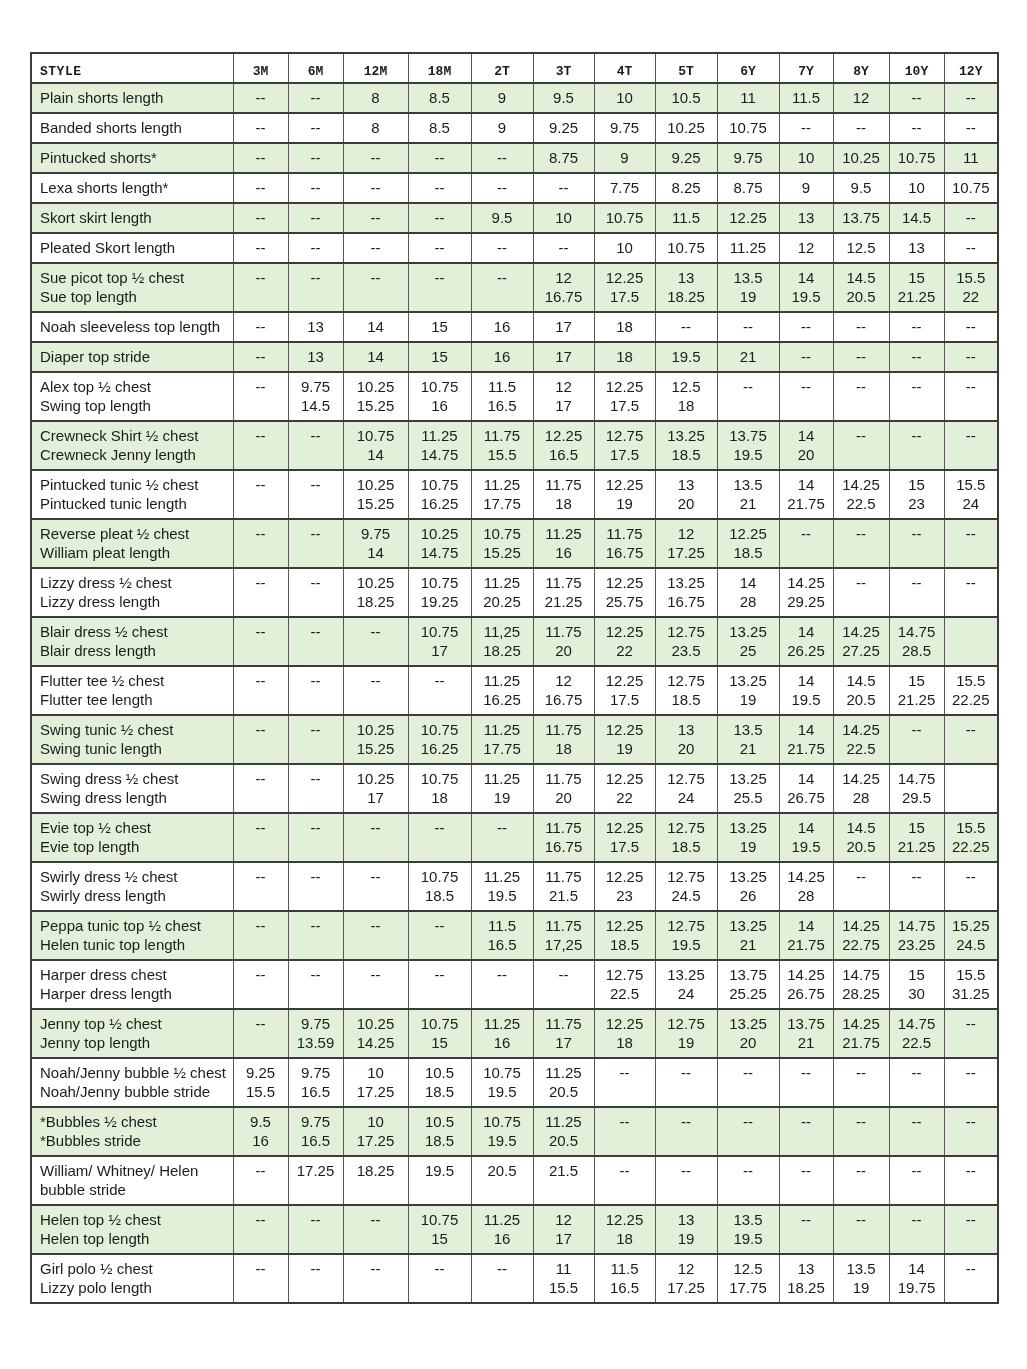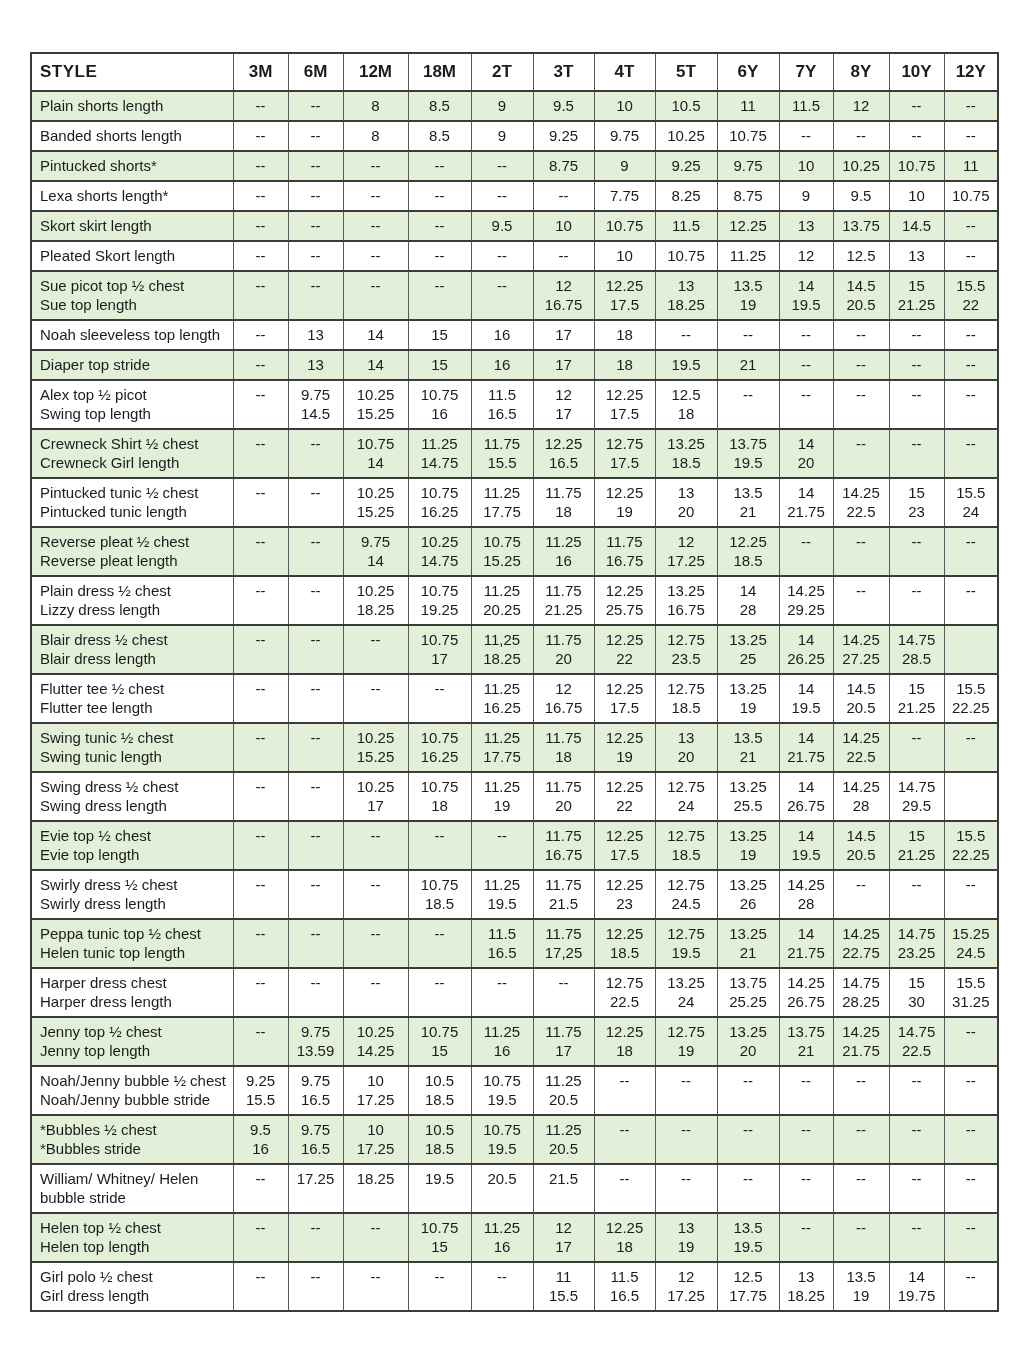--- a/index.html
+++ b/index.html
@@ -35,23 +35,24 @@
     vertical-align: top;
     font-size: 15px;
     line-height: 19px;
     padding: 4px 2px 5px 2px;
     text-align: center;
     overflow: hidden;
     white-space: nowrap;
   }
   table.size-chart th {
     font-weight: bold;
-    font-size: 17px;
-    padding: 8px 2px 9px 2px;
+    font-size: 13px;
+    padding: 8px 2px 1px 2px;
     background: #ffffff;
+    font-family: Liberation Mono, monospace;
   }
   table.size-chart th.style-col {
     text-align: left;
     padding-left: 8px;
     letter-spacing: 0.5px;
   }
   table.size-chart td.label-cell {
     text-align: left;
     padding-left: 8px;
     margin-left: 19px;
@@ -501,21 +502,21 @@
             </td>
             <td>
               <div class="cell-line">--</div>
             </td>
             <td>
               <div class="cell-line">--</div>
             </td>
           </tr>
           <tr class="white">
             <td class="label-cell">
-              <div class="cell-line">Alex top ½ picot</div>
+              <div class="cell-line">Alex top ½ chest</div>
               <div class="cell-line">Swing top length</div>
             </td>
             <td>
               <div class="cell-line">--</div>
             </td>
             <td>
               <div class="cell-line">9.75</div>
               <div class="cell-line">14.5</div>
             </td>
             <td>
@@ -554,21 +555,21 @@
             <td>
               <div class="cell-line">--</div>
             </td>
             <td>
               <div class="cell-line">--</div>
             </td>
           </tr>
           <tr class="green">
             <td class="label-cell">
               <div class="cell-line">Crewneck Shirt ½ chest</div>
-              <div class="cell-line">Crewneck Girl length</div>
+              <div class="cell-line">Crewneck Jenny length</div>
             </td>
             <td>
               <div class="cell-line">--</div>
             </td>
             <td>
               <div class="cell-line">--</div>
             </td>
             <td>
               <div class="cell-line">10.75</div>
               <div class="cell-line">14</div>
@@ -663,21 +664,21 @@
               <div class="cell-line">23</div>
             </td>
             <td>
               <div class="cell-line">15.5</div>
               <div class="cell-line">24</div>
             </td>
           </tr>
           <tr class="green">
             <td class="label-cell">
               <div class="cell-line">Reverse pleat ½ chest</div>
-              <div class="cell-line">Reverse pleat length</div>
+              <div class="cell-line">William pleat length</div>
             </td>
             <td>
               <div class="cell-line">--</div>
             </td>
             <td>
               <div class="cell-line">--</div>
             </td>
             <td>
               <div class="cell-line">9.75</div>
               <div class="cell-line">14</div>
@@ -714,21 +715,21 @@
             </td>
             <td>
               <div class="cell-line">--</div>
             </td>
             <td>
               <div class="cell-line">--</div>
             </td>
           </tr>
           <tr class="white">
             <td class="label-cell">
-              <div class="cell-line">Plain dress ½ chest</div>
+              <div class="cell-line">Lizzy dress ½ chest</div>
               <div class="cell-line">Lizzy dress length</div>
             </td>
             <td>
               <div class="cell-line">--</div>
             </td>
             <td>
               <div class="cell-line">--</div>
             </td>
             <td>
               <div class="cell-line">10.25</div>
@@ -1446,21 +1447,21 @@
             <td>
               <div class="cell-line">--</div>
             </td>
             <td>
               <div class="cell-line">--</div>
             </td>
           </tr>
           <tr class="white">
             <td class="label-cell">
               <div class="cell-line">Girl polo ½ chest</div>
-              <div class="cell-line">Girl dress length</div>
+              <div class="cell-line">Lizzy polo length</div>
             </td>
             <td>
               <div class="cell-line">--</div>
             </td>
             <td>
               <div class="cell-line">--</div>
             </td>
             <td>
               <div class="cell-line">--</div>
             </td>

